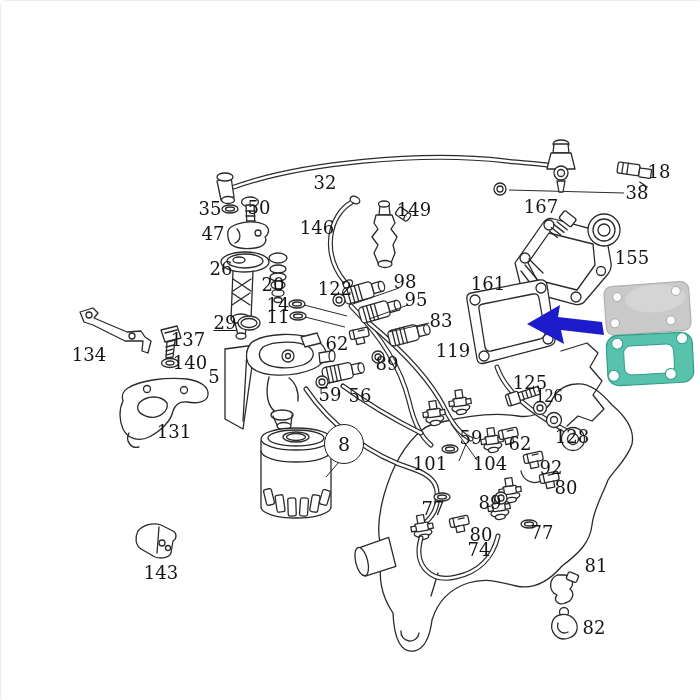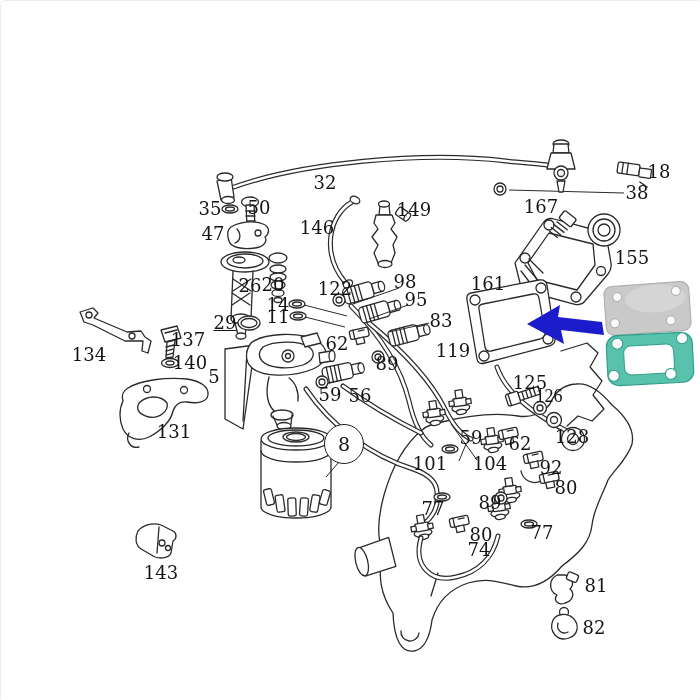--- a/index.html
+++ b/index.html
@@ -347,21 +347,21 @@
       <span class="part-label" style="left: 324px; top: 182px;">32</span>
       <span class="part-label" style="left: 658px; top: 171px;">18</span>
       <span class="part-label" style="left: 636px; top: 192px;">38</span>
       <span class="part-label" style="left: 540px; top: 206px;">167</span>
       <span class="part-label" style="left: 209px; top: 208px;">35</span>
       <span class="part-label" style="left: 258px; top: 207px;">50</span>
       <span class="part-label" style="left: 413px; top: 209px;">149</span>
       <span class="part-label" style="left: 212px; top: 233px;">47</span>
       <span class="part-label" style="left: 316px; top: 227px;">146</span>
       <span class="part-label" style="left: 631px; top: 257px;">155</span>
-      <span class="part-label" style="left: 220px; top: 285px; margin-left: 29px;">26</span>
+      <span class="part-label" style="left: 220px; top: 268px;">26</span>
       <span class="part-label" style="left: 272px; top: 284px;">20</span>
       <span class="part-label" style="left: 334px; top: 288px;">122</span>
       <span class="part-label" style="left: 404px; top: 281px;">98</span>
       <span class="part-label" style="left: 487px; top: 283px;">161</span>
       <span class="part-label" style="left: 415px; top: 299px;">95</span>
       <span class="part-label" style="left: 277px; top: 304px;">14</span>
       <span class="part-label" style="left: 277px; top: 316px;">11</span>
       <span class="part-label" style="left: 440px; top: 320px;">83</span>
       <span class="part-label" style="left: 224px; top: 322px; text-decoration: underline;">29</span>
       <span class="part-label" style="left: 187px; top: 339px;">137</span>
@@ -383,16 +383,16 @@
       <span class="part-label" style="left: 429px; top: 447px; margin-top: 16px;">101</span>
       <span class="part-label" style="left: 489px; top: 463px;">104</span>
       <span class="part-label" style="left: 550px; top: 467px;">92</span>
       <span class="part-label" style="left: 565px; top: 487px;">80</span>
       <span class="part-label" style="left: 489px; top: 502px;">89</span>
       <span class="part-label" style="left: 432px; top: 508px;">77</span>
       <span class="part-label" style="left: 480px; top: 534px;">80</span>
       <span class="part-label" style="left: 541px; top: 532px;">77</span>
       <span class="part-label" style="left: 462px; top: 549px; margin-left: 16px;">74</span>
       <span class="part-label" style="left: 160px; top: 572px;">143</span>
-      <span class="part-label" style="left: 595px; top: 585px;">81</span>
+      <span class="part-label" style="left: 595px; top: 565px;">81</span>
       <span class="part-label" style="left: 593px; top: 627px;">82</span>
     </div>
 </div>
 
 </body></html>

